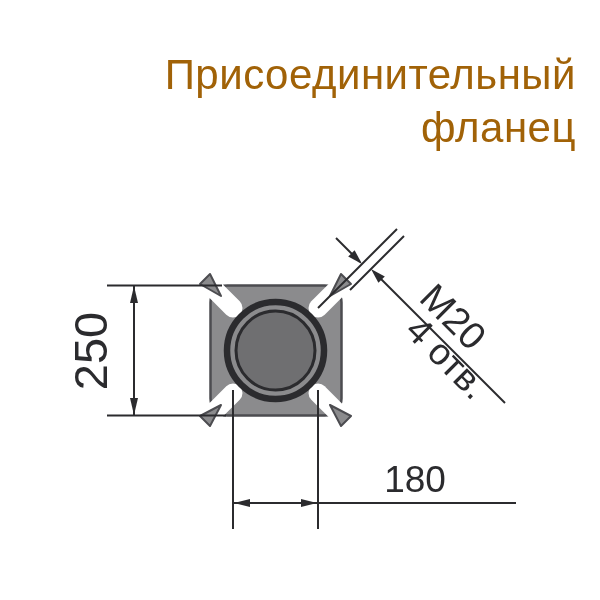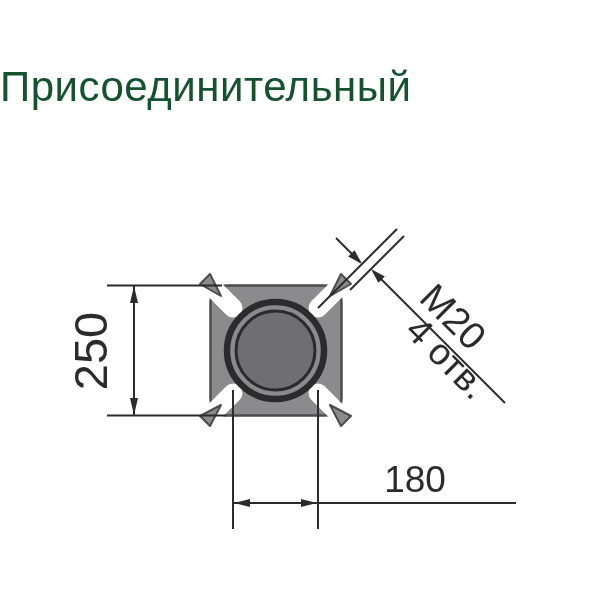--- a/index.html
+++ b/index.html
@@ -1,39 +1,40 @@
 <!DOCTYPE html>
 <html><head>
 <meta charset="utf-8">
 <style>
   html,body{margin:0;padding:0;background:#ffffff;}
   .canvas{position:relative;width:600px;height:600px;background:#ffffff;overflow:hidden;
           font-family:"Liberation Sans",sans-serif;}
-  .title{position:absolute;top:60px;left:0;width:576px;text-align:left;
-         font-size:42px;line-height:53px;color:#14532d;letter-spacing:0.5px;}
+  .title{position:absolute;top:48px;left:0;width:576px;text-align:right;
+         font-size:42px;line-height:53px;color:#a16207;letter-spacing:0.5px;}
   svg{position:absolute;left:0;top:0;}
   .body-shape{stroke:#4c4c50;stroke-width:2.5;}
   .slot{stroke:#ffffff;stroke-width:19;stroke-linecap:round;fill:none;}
   .wedge{stroke:#4c4c50;stroke-width:2;stroke-linejoin:round;}
   .ring-outer{fill:none;stroke:#2b2b2e;stroke-width:6.5;}
   .ring-inner{stroke:#2b2b2e;stroke-width:3;}
   .ln{stroke:#2b2b2e;stroke-width:2;fill:none;}
   .ah{fill:#2b2b2e;stroke:none;}
   text.dim{fill:#2b2b2e;stroke:none;}
   .dim-lg{font-size:47px;}
   .dim-md{font-size:37px;}
   .dim-callout{font-size:38px;}
 </style>
 </head>
 <body>
 
 <div class="canvas">
 
   <div class="title">
     <div>Присоединительный</div>
+    <div>фланец</div>
   </div>
 
   <svg width="600" height="600" viewBox="0 0 600 600">
 
     <rect class="body-shape" x="210.5" y="285.5" width="131" height="130" rx="17" fill="#8b8b8d"></rect>
 
     <line class="slot" x1="233" y1="308" x2="206.1" y2="281.1"></line>
     <line class="slot" x1="318" y1="308" x2="344.9" y2="281.1"></line>
     <line class="slot" x1="233" y1="393" x2="206.1" y2="419.9"></line>
     <line class="slot" x1="318" y1="393" x2="344.9" y2="419.9"></line>

